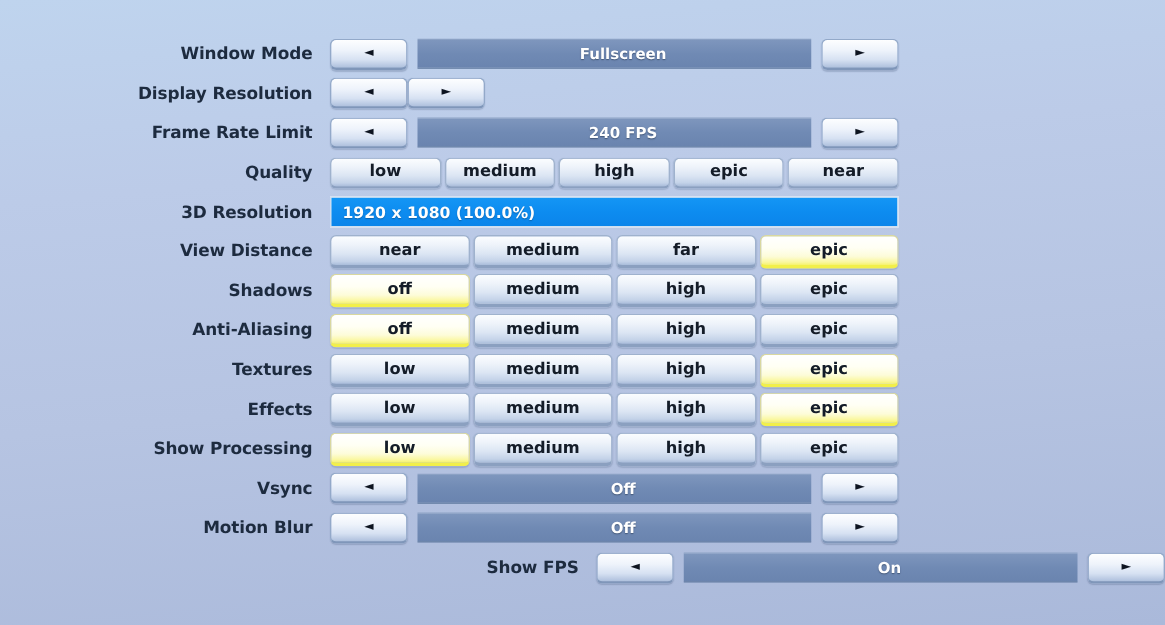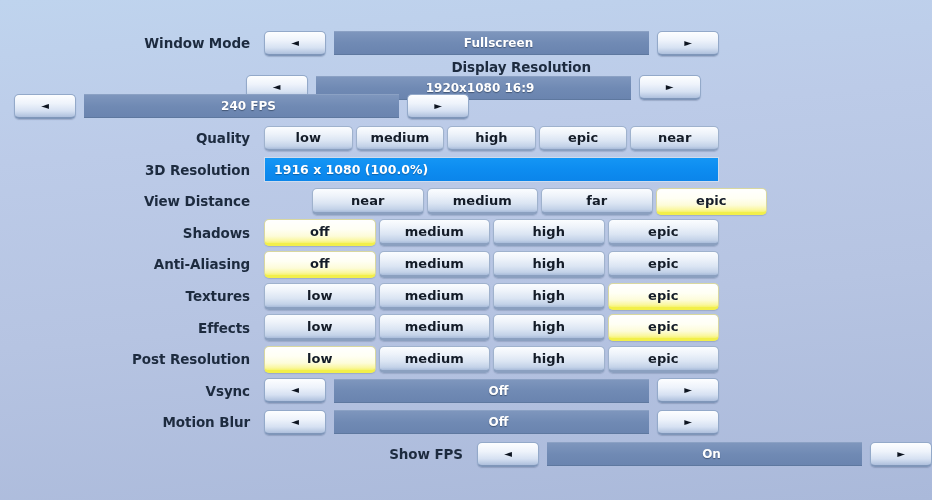--- a/index.html
+++ b/index.html
@@ -162,35 +162,33 @@
           <span class="arrow-glyph">◄</span>
         </div>
         <div class="value-bar">
           <span class="value-bar-text">Fullscreen</span>
         </div>
         <div class="arrow-btn">
           <span class="arrow-glyph">►</span>
         </div>
       </div>
     </div>
-    <div class="row" style="top: 44.1px; flex-direction: column;">
+    <div class="row" style="top: 44.1px;">
       <div class="row-label">Display Resolution</div>
       <div class="row-control">
         <div class="arrow-btn">
           <span class="arrow-glyph">◄</span>
         </div>
-        <div class="value-bar">
-          <span class="value-bar-text">1920x1080 16:9</span>
-        </div>
         <div class="arrow-btn">
           <span class="arrow-glyph">►</span>
         </div>
       </div>
     </div>
     <div class="row" style="top: 75.7px;">
+      <div class="row-label">Frame Rate Limit</div>
       <div class="row-control">
         <div class="arrow-btn">
           <span class="arrow-glyph">◄</span>
         </div>
         <div class="value-bar">
           <span class="value-bar-text">240 FPS</span>
         </div>
         <div class="arrow-btn">
           <span class="arrow-glyph">►</span>
         </div>
@@ -206,26 +204,26 @@
           <div class="seg-btn quality">epic</div>
           <div class="seg-btn quality">near</div>
         </div>
       </div>
     </div>
     <div class="row" style="top: 138.9px;">
       <div class="row-label">3D Resolution</div>
       <div class="row-control">
         <div class="slider-track">
           <div class="slider-fill" style="width: 100%;">
-            <span class="slider-text">1916 x 1080 (100.0%)</span>
+            <span class="slider-text">1920 x 1080 (100.0%)</span>
           </div>
         </div>
       </div>
     </div>
-    <div class="row" style="top: 170.5px; gap: 48px;">
+    <div class="row" style="top: 170.5px;">
       <div class="row-label">View Distance</div>
       <div class="row-control">
         <div class="seg-group">
           <div class="seg-btn">near</div>
           <div class="seg-btn">medium</div>
           <div class="seg-btn">far</div>
           <div class="seg-btn selected">epic</div>
         </div>
       </div>
     </div>
@@ -267,21 +265,21 @@
       <div class="row-control">
         <div class="seg-group">
           <div class="seg-btn">low</div>
           <div class="seg-btn">medium</div>
           <div class="seg-btn">high</div>
           <div class="seg-btn selected">epic</div>
         </div>
       </div>
     </div>
     <div class="row" style="top: 328.5px;">
-      <div class="row-label">Post Resolution</div>
+      <div class="row-label">Show Processing</div>
       <div class="row-control">
         <div class="seg-group">
           <div class="seg-btn selected">low</div>
           <div class="seg-btn">medium</div>
           <div class="seg-btn">high</div>
           <div class="seg-btn">epic</div>
         </div>
       </div>
     </div>
     <div class="row" style="top: 360.1px;">

